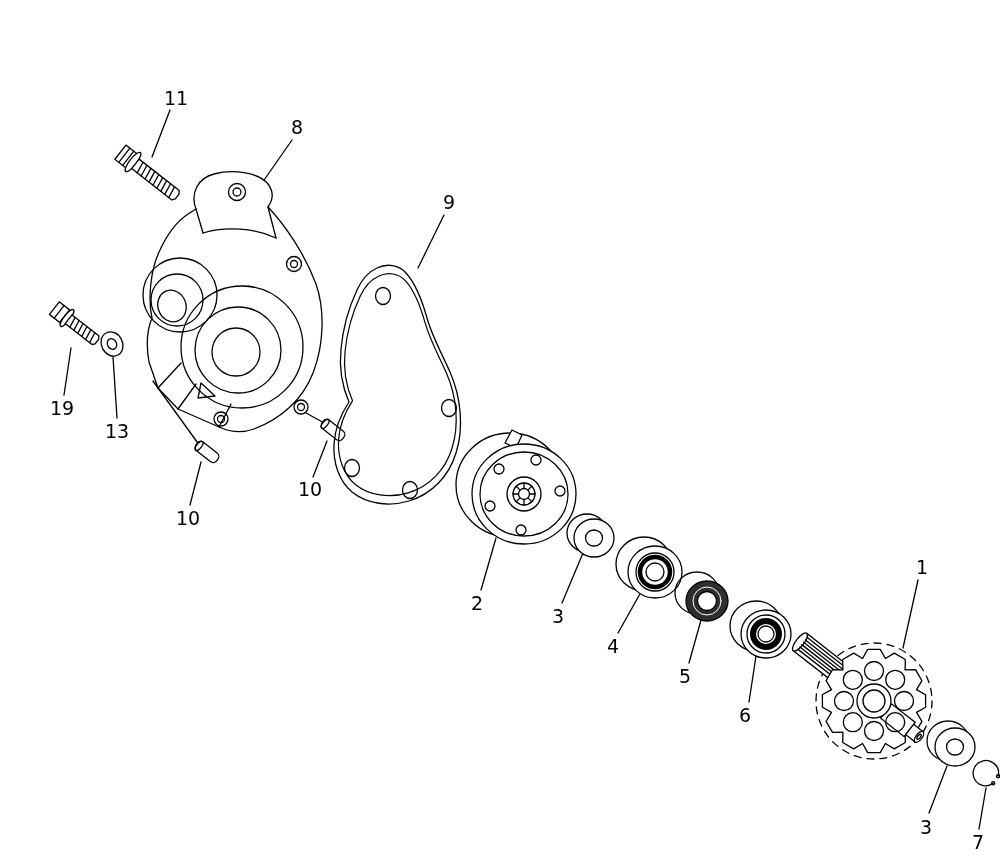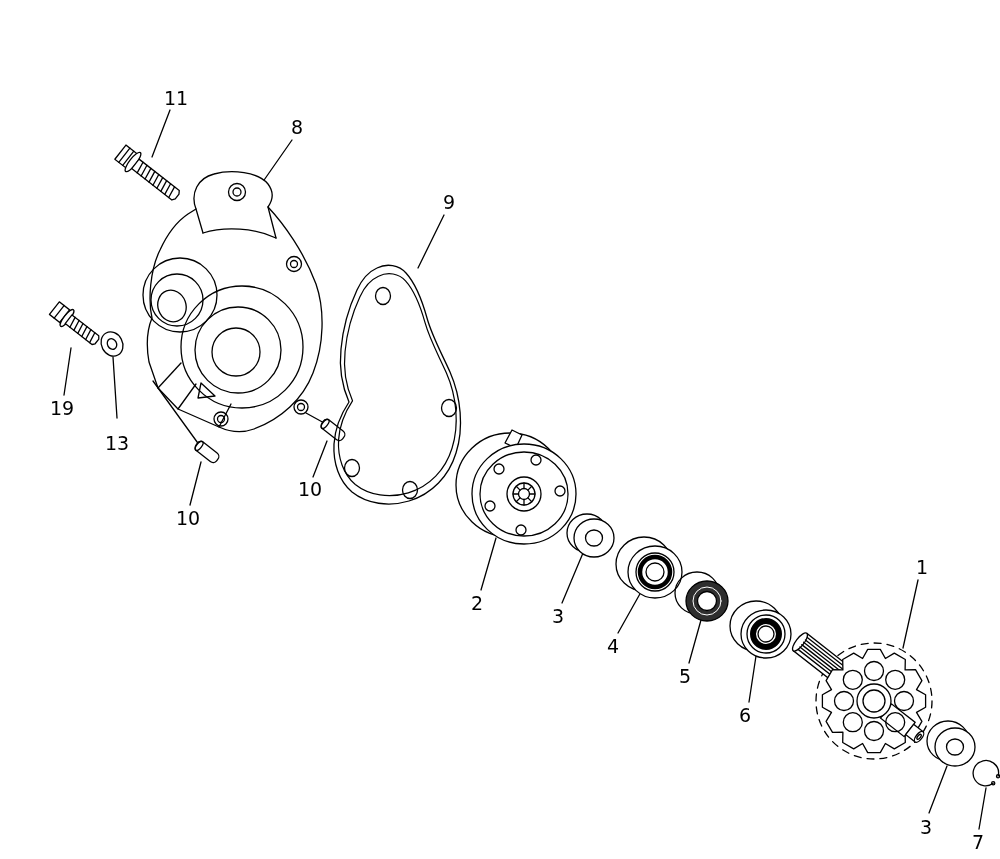--- a/index.html
+++ b/index.html
@@ -232,21 +232,21 @@
         <circle cx="998.1" cy="776.2" r="1.6"></circle>
       </g>
 
     </g>
   </svg>
 
   <div class="callout" style="left:176px;top:98px">11</div>
   <div class="callout" style="left:297px;top:127px">8</div>
   <div class="callout" style="left:449px;top:202px">9</div>
   <div class="callout" style="left:62px;top:408px">19</div>
-  <div class="callout" style="left:117px;top:443px">13</div>
+  <div class="callout" style="left:117px;top:431px">13</div>
   <div class="callout" style="left:188px;top:518px">10</div>
   <div class="callout" style="left:310px;top:489px">10</div>
   <div class="callout" style="left:477px;top:603px">2</div>
   <div class="callout" style="left:558px;top:616px">3</div>
   <div class="callout" style="left:613px;top:646px">4</div>
   <div class="callout" style="left:685px;top:676px">5</div>
   <div class="callout" style="left:745px;top:715px">6</div>
   <div class="callout" style="left:922px;top:567px">1</div>
   <div class="callout" style="left:926px;top:827px">3</div>
   <div class="callout" style="left:978px;top:842px">7</div>

